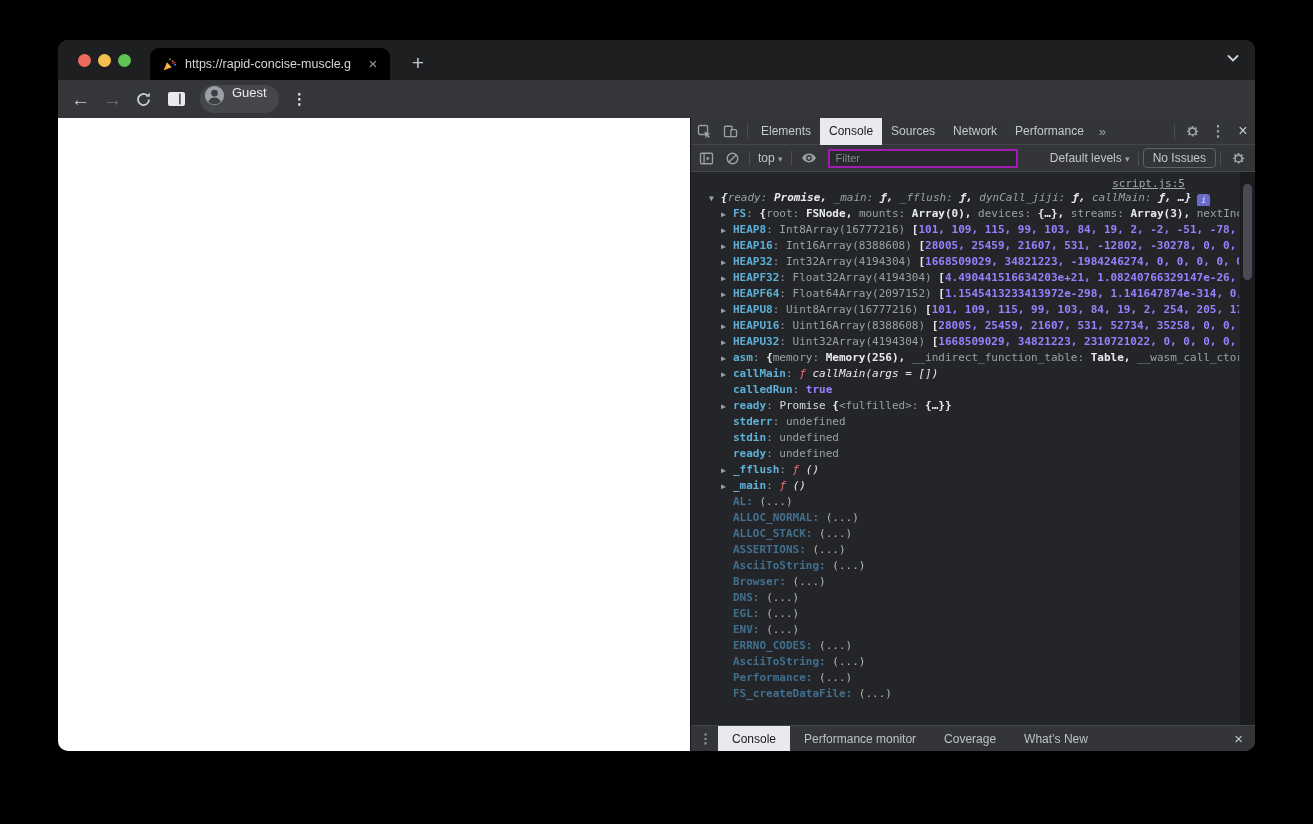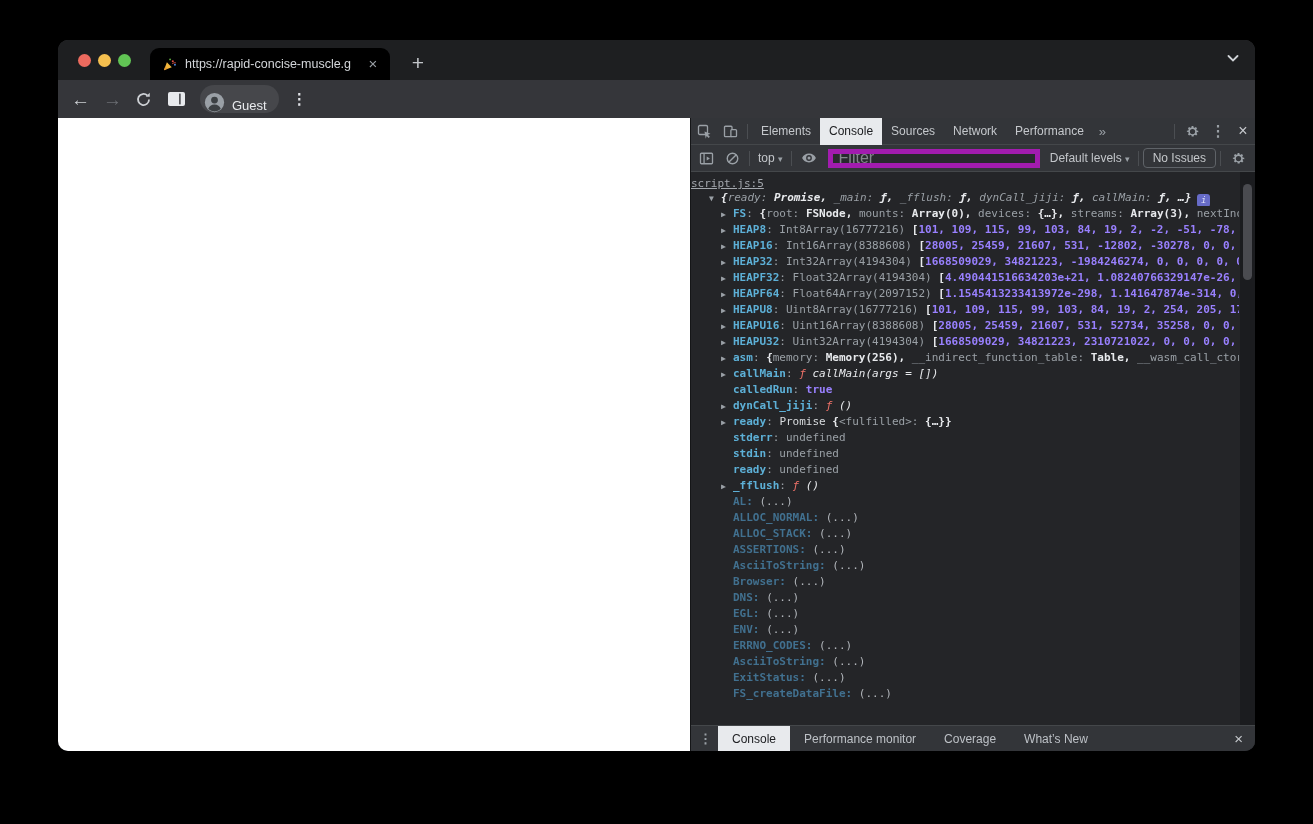--- a/index.html
+++ b/index.html
@@ -20,21 +20,21 @@
 
   
   .toolbar { height:38px; background:#35363a; display:flex; align-items:center; }
   .navbtn { font-size:19px; line-height:1; margin-left:13px; }
   .back { color:#cdd0d4; } .fwd { color:#6b6e73; }
   .reload { margin-left:13px; display:flex; }
   .urlbar { margin-left:13px; width:930px; height:28px; border-radius:14px; background:#1f2023; display:flex; align-items:center; }
   .lock { margin:0 8px 0 13px; display:flex; }
   .url-text { font-size:14px; color:#e8eaed; letter-spacing:.2px; }
   .sidepanel { margin-left:15px; display:flex; }
-  .profile { margin-left:14px; height:28px; border-radius:14px; background:#46474b; display:flex; align-items:flex-end; padding:0 12px 0 4px; gap:7px; }
+  .profile { margin-left:14px; height:28px; border-radius:14px; background:#46474b; display:flex; align-items:flex-start; padding:0 12px 0 4px; gap:7px; }
   .profile-label { font-size:13px; color:#e8eaed; }
   .kebab { margin-left:13px; color:#dfe1e5; font-size:15px; font-weight:bold; letter-spacing:0; }
 
   
   .content { display:flex; height:633px; }
   .page { width:632px; background:#ffffff; }
 
   
   .devtools { width:565px; background:#242528; display:flex; flex-direction:column; border-left:1px solid #151618; }
   .dt-tabbar { height:27px; background:#333539; border-bottom:1px solid #44474a; display:flex; align-items:center; flex:none; font-size:12px; color:#c5c8cc; }
@@ -42,28 +42,28 @@
   .vdiv { width:1px; height:15px; background:#4b4e52; margin:0 4px; flex:none; }
   .dt-tab { padding:0 9px; height:27px; line-height:27px; flex:none; }
   .dt-tab.active { background:#e8eaed; color:#202124; }
   .dt-more { color:#9aa0a6; font-size:13px; padding:0 6px; }
   .dt-right { margin-left:auto; display:flex; align-items:center; }
   .dt-x { color:#c5c8cc; font-size:16px; width:24px; text-align:center; }
 
   .con-toolbar { height:27px; background:#333539; border-bottom:1px solid #44474a; display:flex; align-items:center; flex:none; font-size:12px; color:#c3c6ca; padding-left:2px; }
   .ddlabel { padding:0 4px; white-space:nowrap; }
   .ddarrow { color:#9aa0a6; font-size:9px; }
-  .filter { width:212px; height:19px; background:#28292d; border:5px solid #a21caf; color:#e8eaed; font-size:16px; padding:0 6px; margin-left:6px; font-family:"Liberation Sans",sans-serif; }
+  .filter { width:190px; height:19px; background:#28292d; border:2px solid #a21caf; color:#e8eaed; font-size:11px; padding:0 6px; margin-left:6px; font-family:"Liberation Sans",sans-serif; }
   .filter::placeholder { color:#84888d; }
   .no-issues { border:1px solid #5f6368; border-radius:4px; padding:2px 9px; color:#c5c8cb; white-space:nowrap; }
 
   
   .messages { flex:1; position:relative; overflow:hidden; font-family:"DejaVu Sans Mono", monospace; font-size:11px; background:#242528; }
   .msg-inner { position:absolute; left:0; right:16px; top:0; bottom:0; overflow:hidden; }
-  .linkrow { height:17px; line-height:17px; padding-right:54px; padding-top:3px; }
+  .linkrow { height:17px; line-height:17px; text-align:right; padding-right:54px; padding-top:3px; }
   .srclink { color:#a3a7ad; text-decoration:underline; }
   .crow { height:16px; line-height:16px; white-space:nowrap; overflow:hidden; padding-left:30px; }
   .crow.root { padding-left:18px; height:17px; line-height:17px; }
   .arr { display:inline-block; width:12px; font-size:8px; color:#9aa0a6; }
   .s-k { color:#5db0d7; font-weight:bold; }
   .s-gk { color:#41708f; font-weight:bold; }
   .s-g { color:#9aa0a6; }
   .s-gi { color:#9aa0a6; font-style:italic; }
   .s-w { color:#e8eaed; font-weight:bold; }
   .s-wi { color:#e8eaed; font-weight:bold; font-style:italic; }
@@ -233,38 +233,38 @@
                 <div class="crow"><span class="arr">▶</span><span class="s-k">HEAP16</span><span class="s-g">: Int16Array(8388608) </span><span class="s-w">[</span><span class="s-p">28005, 25459, 21607, 531, -12802, -30278, 0, 0, 1</span></div>
                 <div class="crow"><span class="arr">▶</span><span class="s-k">HEAP32</span><span class="s-g">: Int32Array(4194304) </span><span class="s-w">[</span><span class="s-p">1668509029, 34821223, -1984246274, 0, 0, 0, 0, 0</span></div>
                 <div class="crow"><span class="arr">▶</span><span class="s-k">HEAPF32</span><span class="s-g">: Float32Array(4194304) </span><span class="s-w">[</span><span class="s-p">4.490441516634203e+21, 1.08240766329147e-26, 0</span></div>
                 <div class="crow"><span class="arr">▶</span><span class="s-k">HEAPF64</span><span class="s-g">: Float64Array(2097152) </span><span class="s-w">[</span><span class="s-p">1.1545413233413972e-298, 1.141647874e-314, 0, 0</span></div>
                 <div class="crow"><span class="arr">▶</span><span class="s-k">HEAPU8</span><span class="s-g">: Uint8Array(16777216) </span><span class="s-w">[</span><span class="s-p">101, 109, 115, 99, 103, 84, 19, 2, 254, 205, 178, 2</span></div>
                 <div class="crow"><span class="arr">▶</span><span class="s-k">HEAPU16</span><span class="s-g">: Uint16Array(8388608) </span><span class="s-w">[</span><span class="s-p">28005, 25459, 21607, 531, 52734, 35258, 0, 0, 1</span></div>
                 <div class="crow"><span class="arr">▶</span><span class="s-k">HEAPU32</span><span class="s-g">: Uint32Array(4194304) </span><span class="s-w">[</span><span class="s-p">1668509029, 34821223, 2310721022, 0, 0, 0, 0, 0</span></div>
                 <div class="crow"><span class="arr">▶</span><span class="s-k">asm</span><span class="s-g">: </span><span class="s-w">{</span><span class="s-g">memory: </span><span class="s-w">Memory(256)</span><span class="s-w">, </span><span class="s-g">__indirect_function_table: </span><span class="s-w">Table</span><span class="s-w">, </span><span class="s-g">__wasm_call_ctors: ƒ, …}</span></div>
                 <div class="crow"><span class="arr">▶</span><span class="s-k">callMain</span><span class="s-g">: </span><span class="s-f">ƒ </span><span class="s-sig">callMain(args = [])</span></div>
                 <div class="crow"><span class="arr"></span><span class="s-k">calledRun</span><span class="s-g">: </span><span class="s-p">true</span></div>
-                <div class="crow"><span class="arr">▶</span><span class="s-k">dynCall_jiji</span><span class="s-g">: </span><span class="s-f">ƒ </span><span class="s-sig">()</span></div>
                 <div class="crow"><span class="arr">▶</span><span class="s-k">ready</span><span class="s-g">: </span><span class="s-plain">Promise </span><span class="s-w">{</span><span class="s-g">&lt;fulfilled&gt;: </span><span class="s-w">{…}</span><span class="s-w">}</span></div>
                 <div class="crow"><span class="arr"></span><span class="s-k">stderr</span><span class="s-g">: undefined</span></div>
                 <div class="crow"><span class="arr"></span><span class="s-k">stdin</span><span class="s-g">: undefined</span></div>
                 <div class="crow"><span class="arr"></span><span class="s-k">ready</span><span class="s-g">: undefined</span></div>
                 <div class="crow"><span class="arr">▶</span><span class="s-k">_fflush</span><span class="s-g">: </span><span class="s-f">ƒ </span><span class="s-sig">()</span></div>
+                <div class="crow"><span class="arr">▶</span><span class="s-k">_main</span><span class="s-g">: </span><span class="s-f">ƒ </span><span class="s-sig">()</span></div>
                 <div class="crow"><span class="arr"></span><span class="s-gk">AL: </span><span class="s-dots">(...)</span></div>
                 <div class="crow"><span class="arr"></span><span class="s-gk">ALLOC_NORMAL: </span><span class="s-dots">(...)</span></div>
                 <div class="crow"><span class="arr"></span><span class="s-gk">ALLOC_STACK: </span><span class="s-dots">(...)</span></div>
                 <div class="crow"><span class="arr"></span><span class="s-gk">ASSERTIONS: </span><span class="s-dots">(...)</span></div>
                 <div class="crow"><span class="arr"></span><span class="s-gk">AsciiToString: </span><span class="s-dots">(...)</span></div>
                 <div class="crow"><span class="arr"></span><span class="s-gk">Browser: </span><span class="s-dots">(...)</span></div>
                 <div class="crow"><span class="arr"></span><span class="s-gk">DNS: </span><span class="s-dots">(...)</span></div>
                 <div class="crow"><span class="arr"></span><span class="s-gk">EGL: </span><span class="s-dots">(...)</span></div>
                 <div class="crow"><span class="arr"></span><span class="s-gk">ENV: </span><span class="s-dots">(...)</span></div>
                 <div class="crow"><span class="arr"></span><span class="s-gk">ERRNO_CODES: </span><span class="s-dots">(...)</span></div>
                 <div class="crow"><span class="arr"></span><span class="s-gk">AsciiToString: </span><span class="s-dots">(...)</span></div>
-                <div class="crow"><span class="arr"></span><span class="s-gk">ExitStatus: </span><span class="s-dots">(...)</span></div>
+                <div class="crow"><span class="arr"></span><span class="s-gk">Performance: </span><span class="s-dots">(...)</span></div>
                 <div class="crow"><span class="arr"></span><span class="s-gk">FS_createDataFile: </span><span class="s-dots">(...)</span></div>
               </div>
           </div>
           <div class="scrolltrack">
             <div class="scrollthumb"></div>
           </div>
         </div>
 
         <div class="drawer">
           <span class="kebab">⋮</span>

